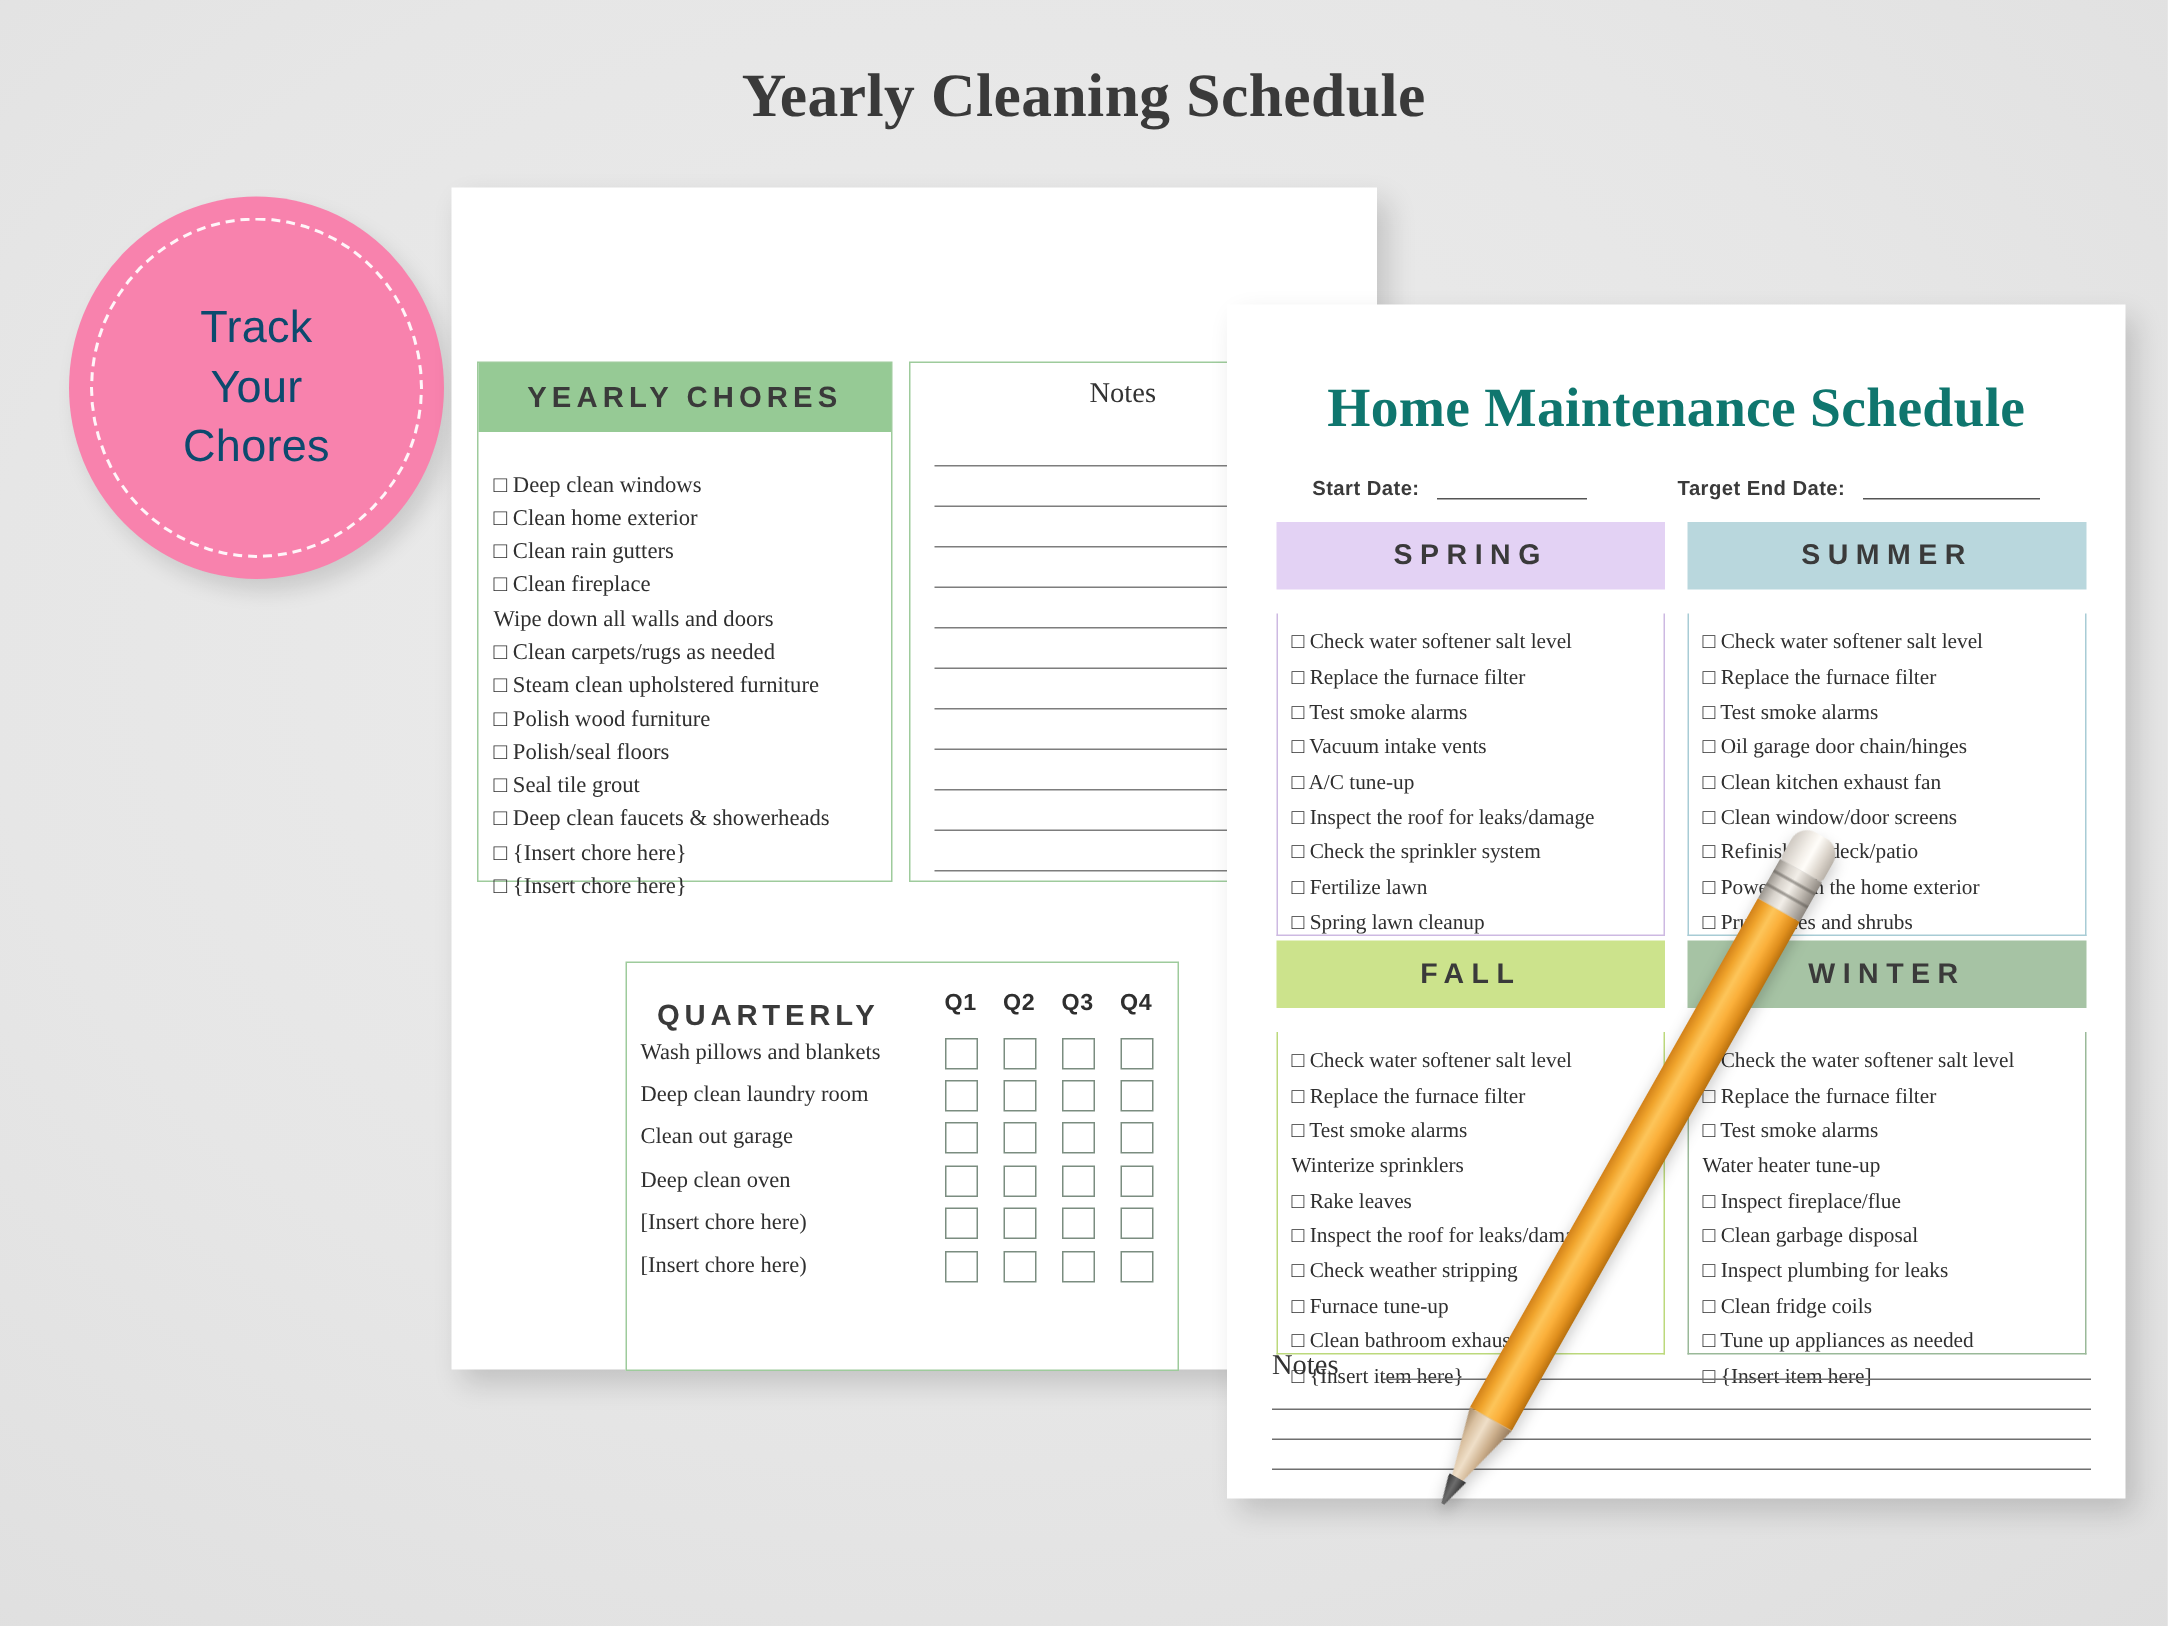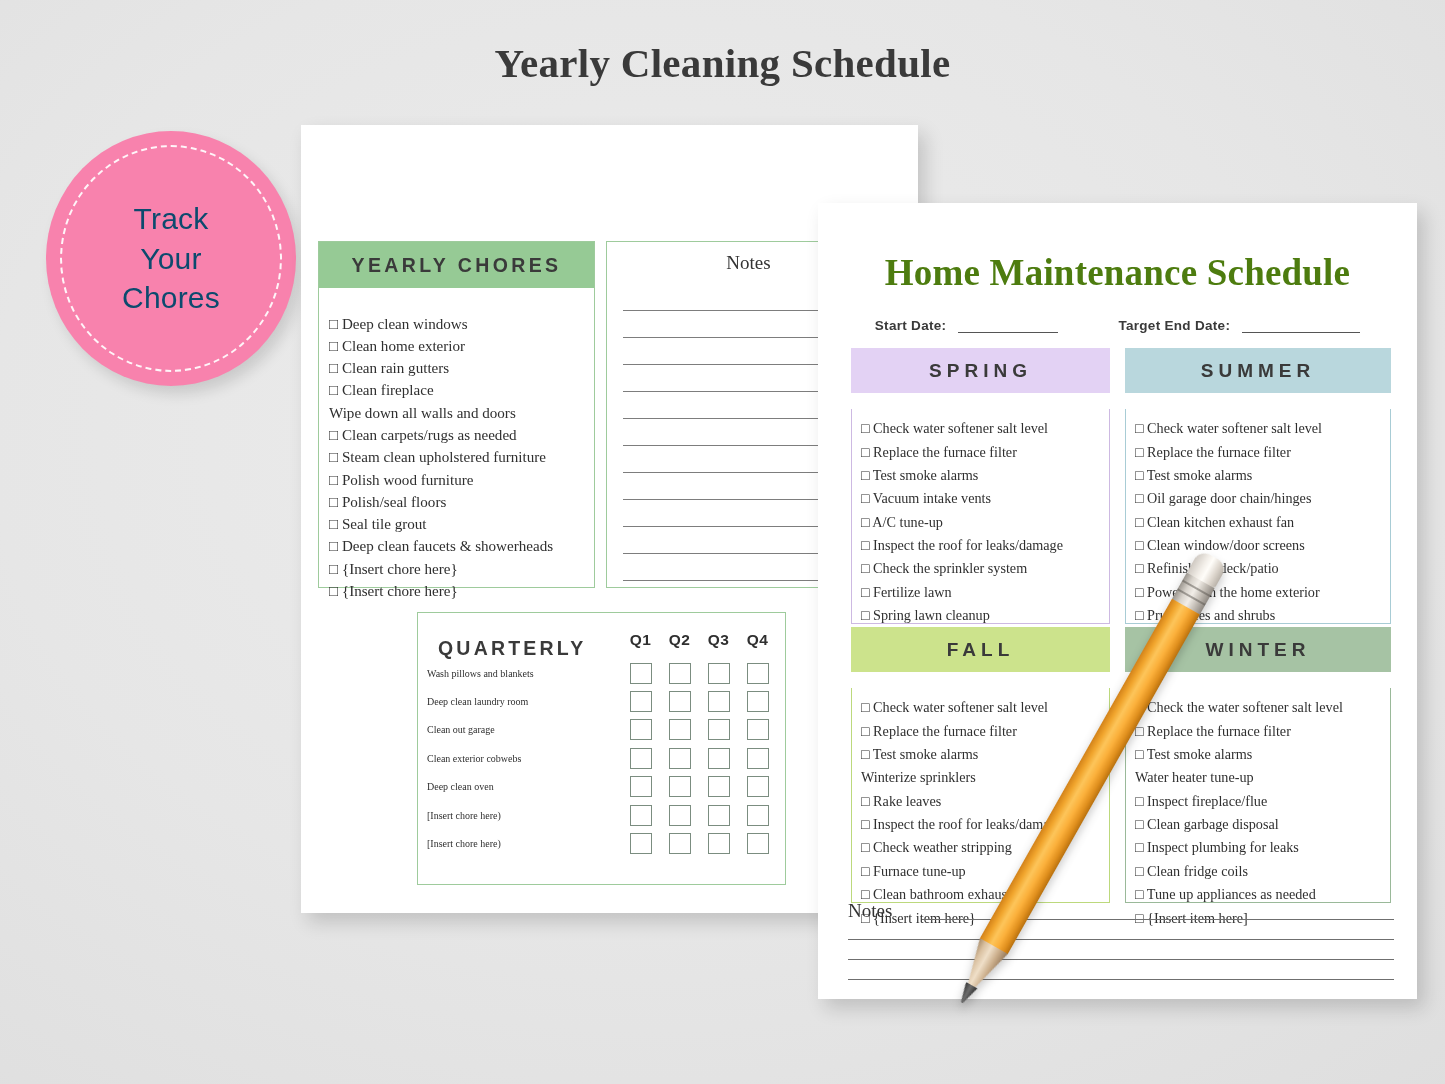--- a/index.html
+++ b/index.html
@@ -74,48 +74,48 @@
   
   #notes-left{left:606px;top:241px;width:285px;height:347px;}
   .notes-title{
     text-align:center;font-size:19px;color:#333;padding-top:10px;
     font-family:"Liberation Serif", serif;
   }
   .notes-lines{padding:10px 16px 0 16px;}
   .notes-lines .nl{height:0;border-bottom:1.1px solid #7d7d7d;margin-top:26px;}
 
   
-  #quarterly{left:417px;top:612px;width:369px;height:273px;}
+  #quarterly{left:417px;top:641px;width:369px;height:273px;}
   .q-wrap{position:relative;height:100%;}
   .q-title{
     position:absolute;left:20px;top:24px;
     font-family:"Liberation Sans", sans-serif;
     font-weight:bold;font-size:19.5px;letter-spacing:3.2px;color:#3a3a3a;
   }
   .q-headers{position:absolute;right:8px;top:18px;display:flex;}
   .q-headers span{
     width:39px;text-align:center;font-size:15.5px;color:#2f2f2f;font-weight:bold;
     font-family:"Liberation Sans", sans-serif;letter-spacing:.5px;
   }
   .q-rows{position:absolute;left:0;right:0;top:46px;}
   .q-row{display:flex;align-items:center;height:28.4px;}
   .q-label{
-    flex:1;padding-left:9px;font-size:10px;color:#2f2f2f;white-space:nowrap;
+    flex:1;padding-left:9px;font-size:15px;color:#2f2f2f;white-space:nowrap;
     font-family:"Liberation Serif", serif;
   }
   .q-boxes{display:flex;padding-right:8px;}
   .q-boxes i{
     display:block;width:22px;height:21px;margin:0 8.5px;
     border:1.3px solid #7b8d80;box-sizing:border-box;background:#fff;
   }
 
   
   .title-right{
     position:absolute;left:0;right:17px;top:48px;
-    text-align:center;font-weight:bold;font-size:37px;color:#4d7c0f;
+    text-align:center;font-weight:bold;font-size:37px;color:#0f766e;
     font-family:"Liberation Serif", serif;letter-spacing:.2px;
   }
   .dates{
     position:absolute;top:115px;left:0;right:0;
     display:flex;justify-content:center;gap:60px;align-items:flex-end;
     font-family:"Liberation Sans", sans-serif;
     font-weight:bold;font-size:13.5px;color:#3a3a3a;letter-spacing:.3px;
   }
   .date-grp{display:flex;align-items:flex-end;gap:12px;}
   .date-rule{display:block;border-bottom:1.4px solid #555;}
@@ -282,29 +282,20 @@
         <div class="q-row">
           <div class="q-label">Clean out garage</div>
           <div class="q-boxes">
             <i></i>
             <i></i>
             <i></i>
             <i></i>
           </div>
         </div>
         <div class="q-row">
-          <div class="q-label">Clean exterior cobwebs</div>
-          <div class="q-boxes">
-            <i></i>
-            <i></i>
-            <i></i>
-            <i></i>
-          </div>
-        </div>
-        <div class="q-row">
           <div class="q-label">Deep clean oven</div>
           <div class="q-boxes">
             <i></i>
             <i></i>
             <i></i>
             <i></i>
           </div>
         </div>
         <div class="q-row">
           <div class="q-label">[Insert chore here)</div>

